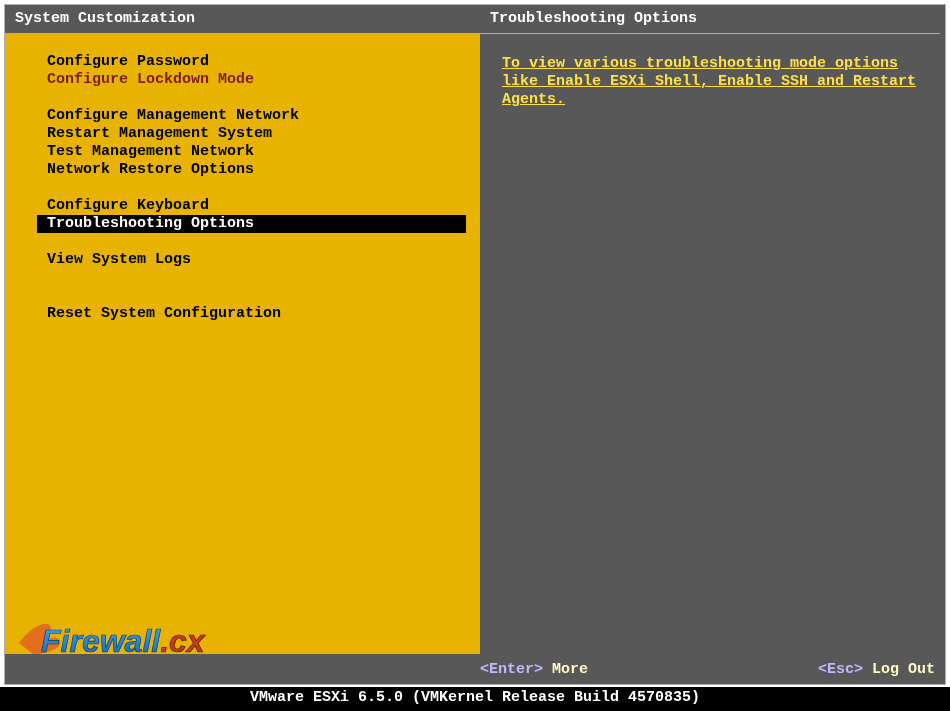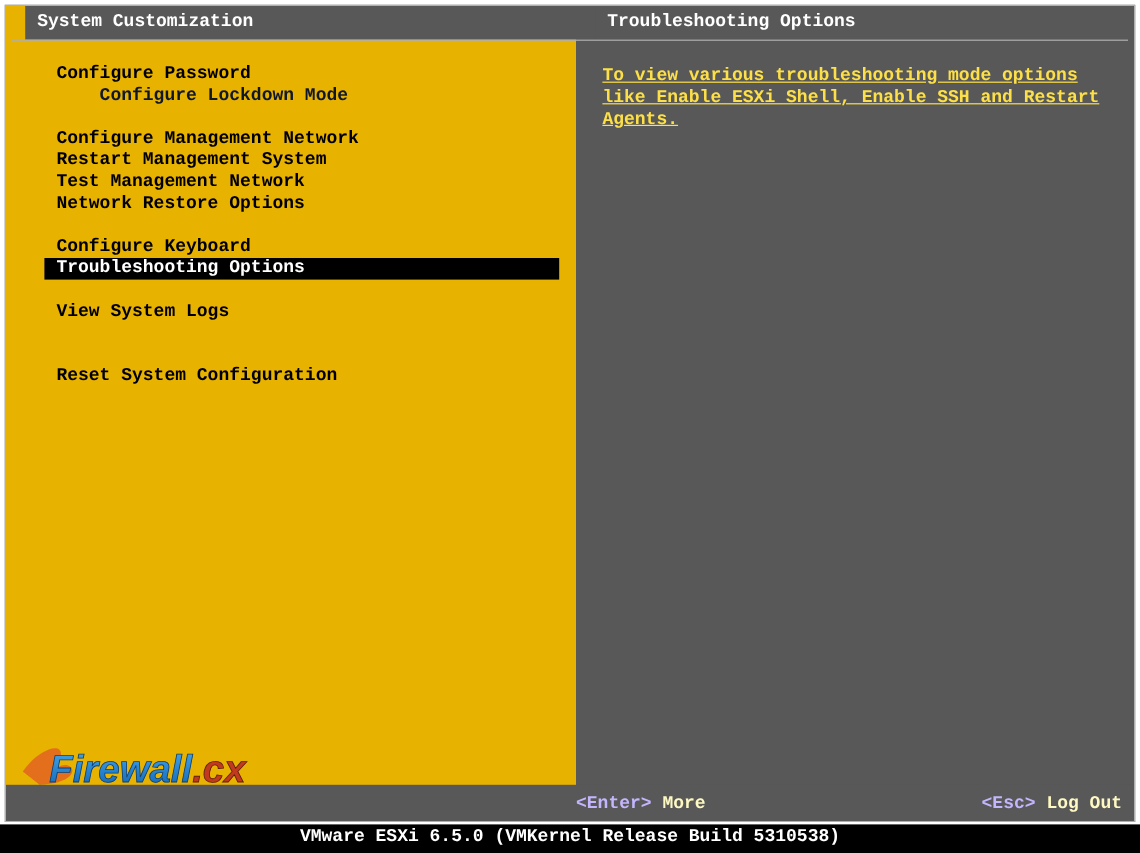--- a/index.html
+++ b/index.html
@@ -31,21 +31,20 @@
     right: 0;
     height: 655px;
     background: #585858;
   }
   .panel-title {
     color: #ffffff;
     background: #585858;
     padding: 6px 10px 6px 10px;
     height: 28px;
     line-height: 16px;
-    margin-left: 16px;
   }
   .left-panel .panel-title {
     border-right: none;
   }
   .title-rule {
     position: absolute;
     top: 28px;
     left: 5px;
     right: 5px;
     height: 1px;
@@ -59,22 +58,21 @@
     padding-left: 32px;
   }
   .menu-item {
     color: #000000;
     padding: 0px 10px;
     line-height: 18px;
     white-space: nowrap;
     cursor: default;
   }
   .menu-item.disabled {
-    color: #0f172a;
-    margin-left: 36px;
+    color: #7f1d1d;
   }
   .menu-item.selected {
     background: #000000;
     color: #ffffff;
     margin-right: 14px;
   }
   .menu-gap {
     height: 18px;
   }
   .desc {
@@ -177,14 +175,14 @@
     </div>
     <div class="footer-right">
       <span class="key">&lt;Esc&gt;</span>
       <span class="dim"> </span><span class="dim">Log Out</span>
     </div>
   </div>
 
 </div>
 
 <div class="bottom-strip">
-  <span>VMware ESXi 6.5.0 (VMKernel Release Build 5310538)</span>
+  <span>VMware ESXi 6.5.0 (VMKernel Release Build 4570835)</span>
 </div>
 
 </body></html>

